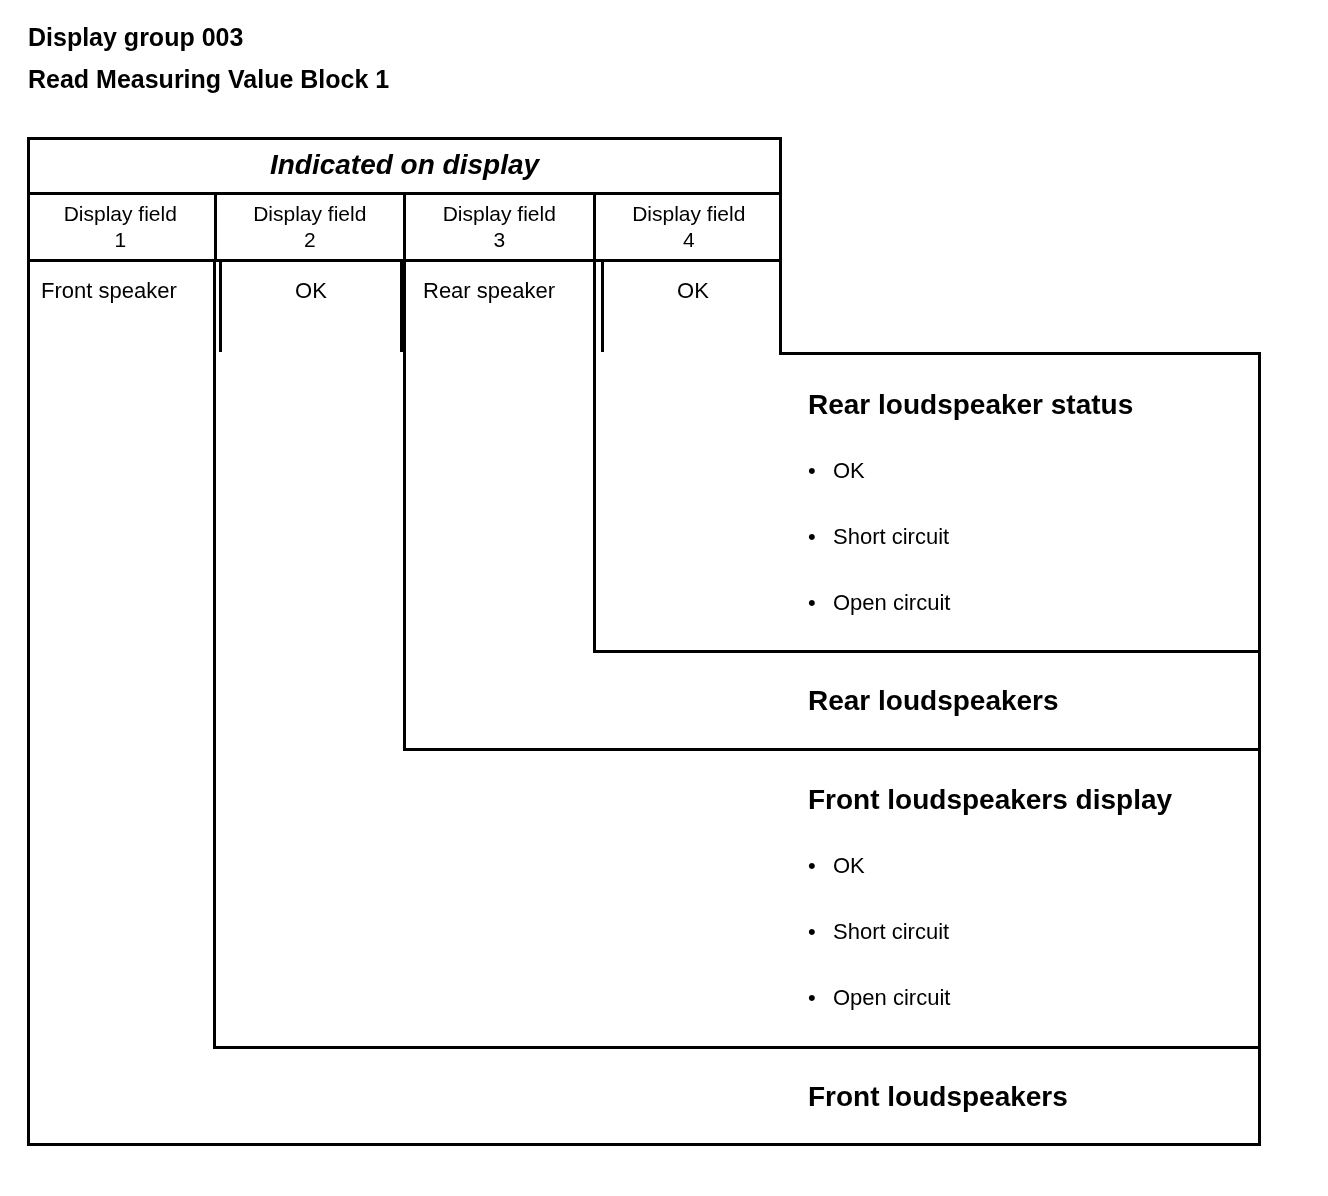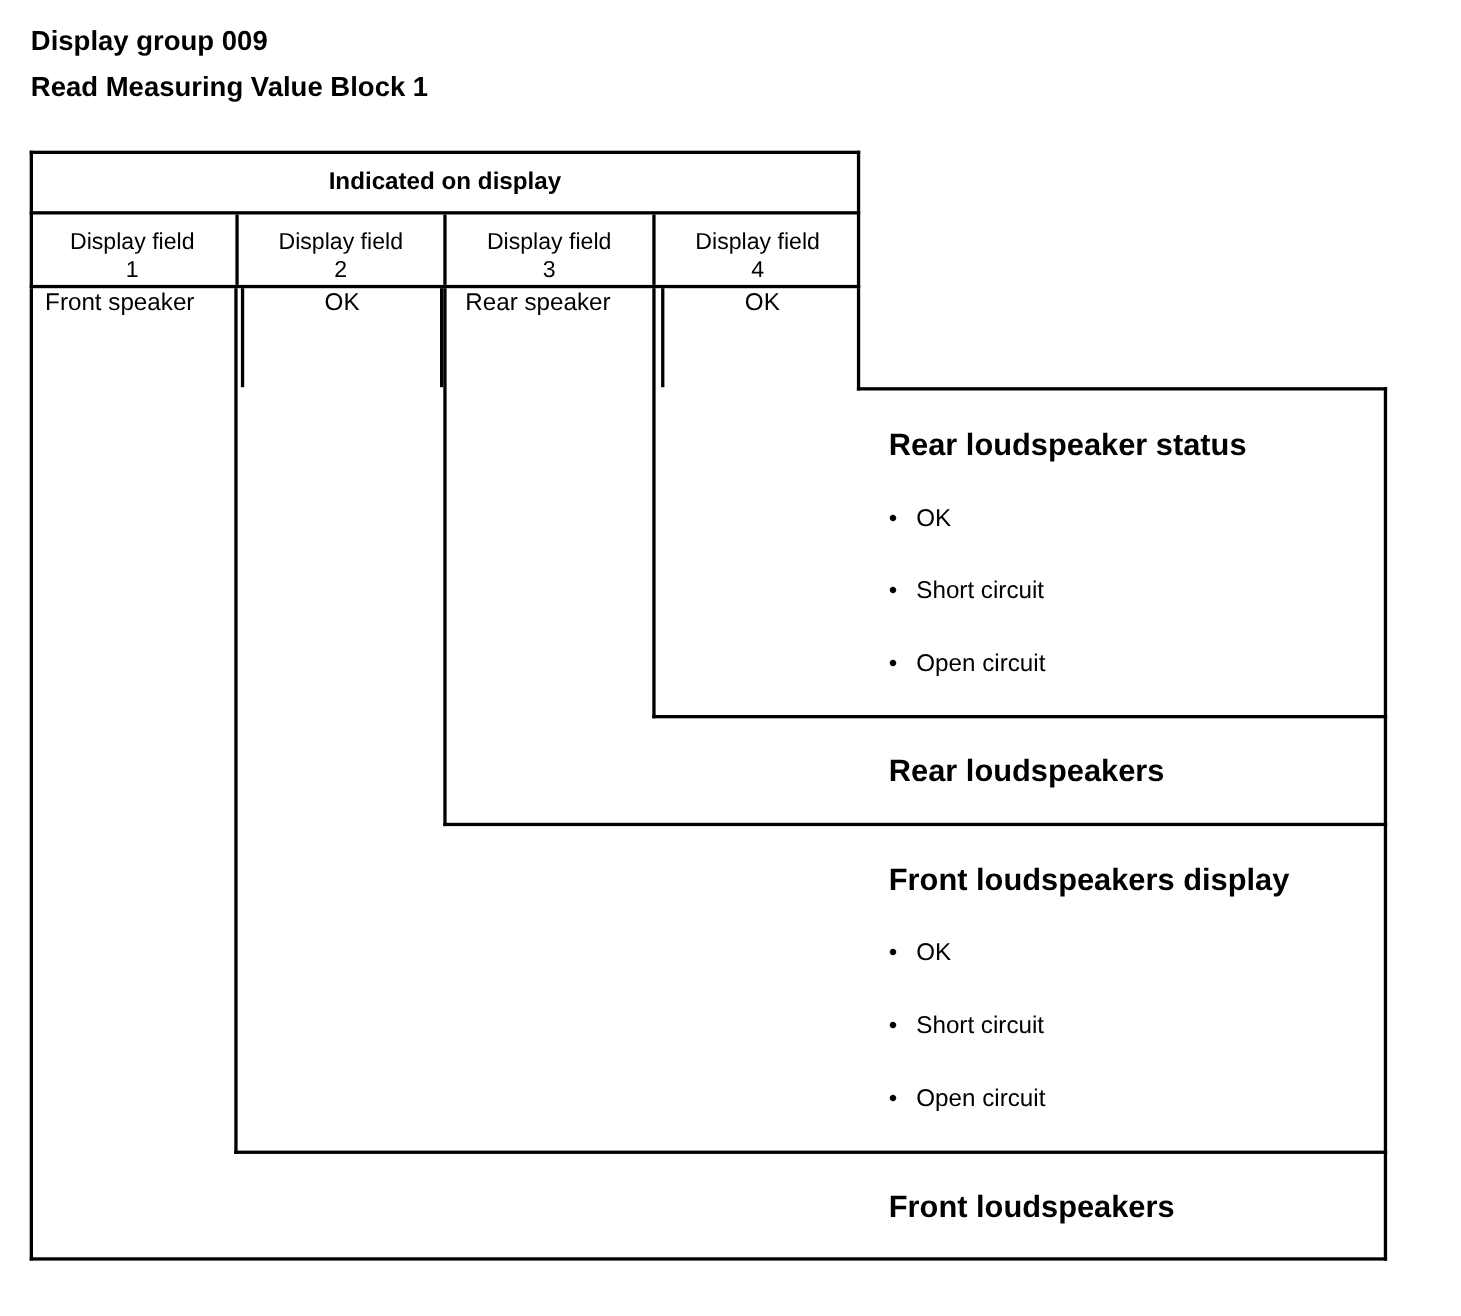--- a/index.html
+++ b/index.html
@@ -58,43 +58,44 @@
     top: 137px;
     width: 755px;
     height: 58px;
     box-sizing: border-box;
     display: flex;
     align-items: center;
     justify-content: center;
     border-bottom: 3px solid #000;
   }
   #table-banner .banner-text {
-    font-size: 22px;
+    font-size: 28px;
     font-weight: bold;
     line-height: 1;
+    font-style: italic;
   }
 
   #table-headrow {
     position: absolute;
     left: 27px;
     top: 195px;
     width: 755px;
     height: 67px;
     box-sizing: border-box;
     display: flex;
     border-bottom: 3px solid #000;
   }
   #table-headrow .hcell {
     flex: 1 1 0;
     box-sizing: border-box;
     border-right: 3px solid #000;
     display: flex;
     flex-direction: column;
     align-items: center;
-    justify-content: flex-end;
+    justify-content: center;
     font-size: 21px;
     line-height: 26px;
   }
   #table-headrow .hcell:last-child { border-right: none; }
 
   #table-datarow {
     position: absolute;
     left: 27px;
     top: 262px;
     width: 755px;
@@ -102,21 +103,21 @@
     box-sizing: border-box;
     display: flex;
   }
   #table-datarow .dcell {
     flex: 1 1 0;
     box-sizing: border-box;
     border-right: 3px solid #000;
     display: flex;
     align-items: flex-start;
     justify-content: center;
-    padding-top: 0;
+    padding-top: 16px;
     font-size: 22px;
     line-height: 26px;
   }
   #table-datarow .dcell:first-child { justify-content: flex-start; padding-left: 14px; }
   #table-datarow .dcell:nth-child(3) { justify-content: flex-start; padding-left: 20px; }
   #table-datarow .dcell:last-child { border-right: none; }
   .hline {
     position: absolute;
     height: 3px;
     background: #000;
@@ -144,21 +145,21 @@
   .bullet-dot {
     display: inline-block;
     width: 25px;
     font-size: 22px;
   }
 </style>
 </head>
 <body>
 
 <div id="title-block">
-  <div class="title-line">Display group 009</div>
+  <div class="title-line">Display group 003</div>
   <div class="title-line">Read Measuring Value Block 1</div>
 </div>
 
 <div id="diagram">
 
   <div id="table-outer"></div>
 
   <div id="table-banner">
     <span class="banner-text">Indicated on display</span>
   </div>

